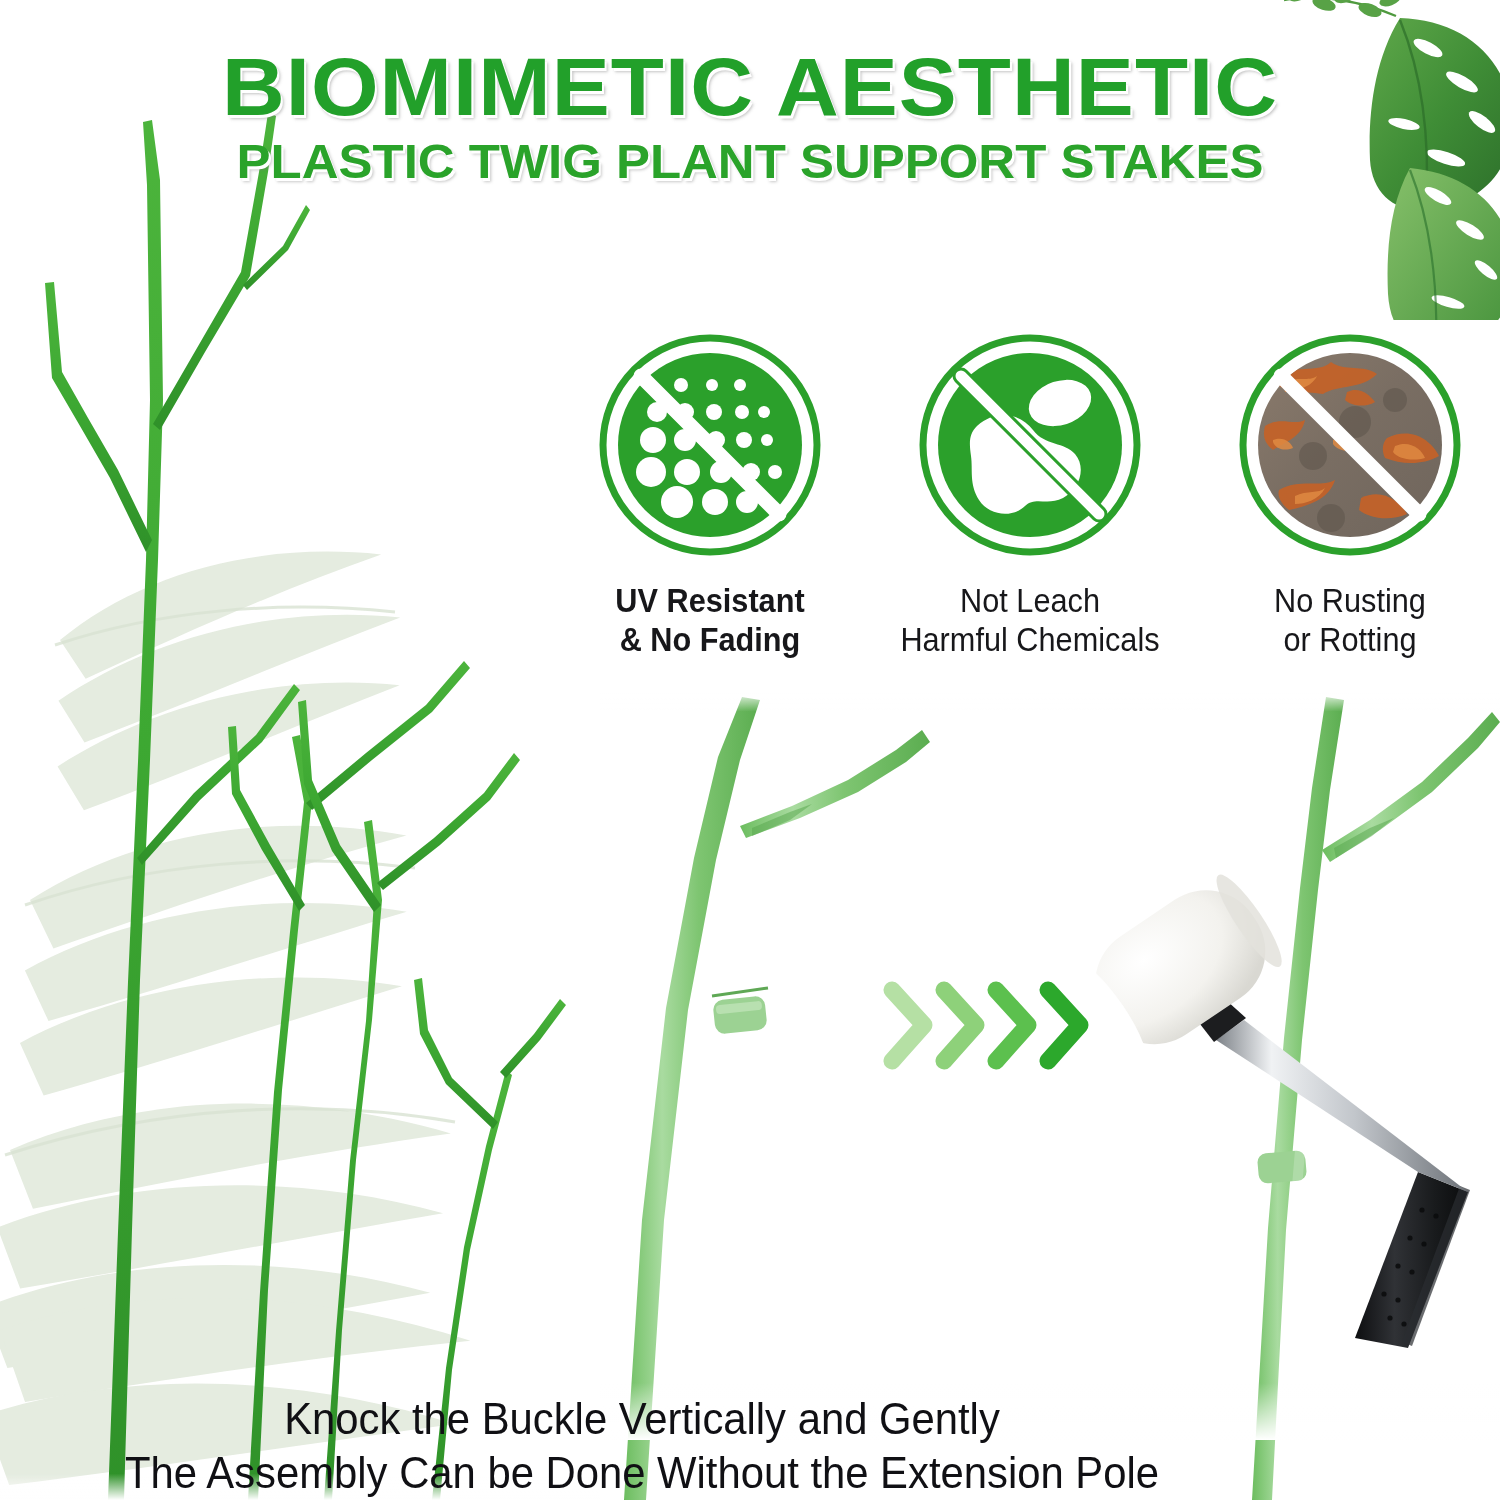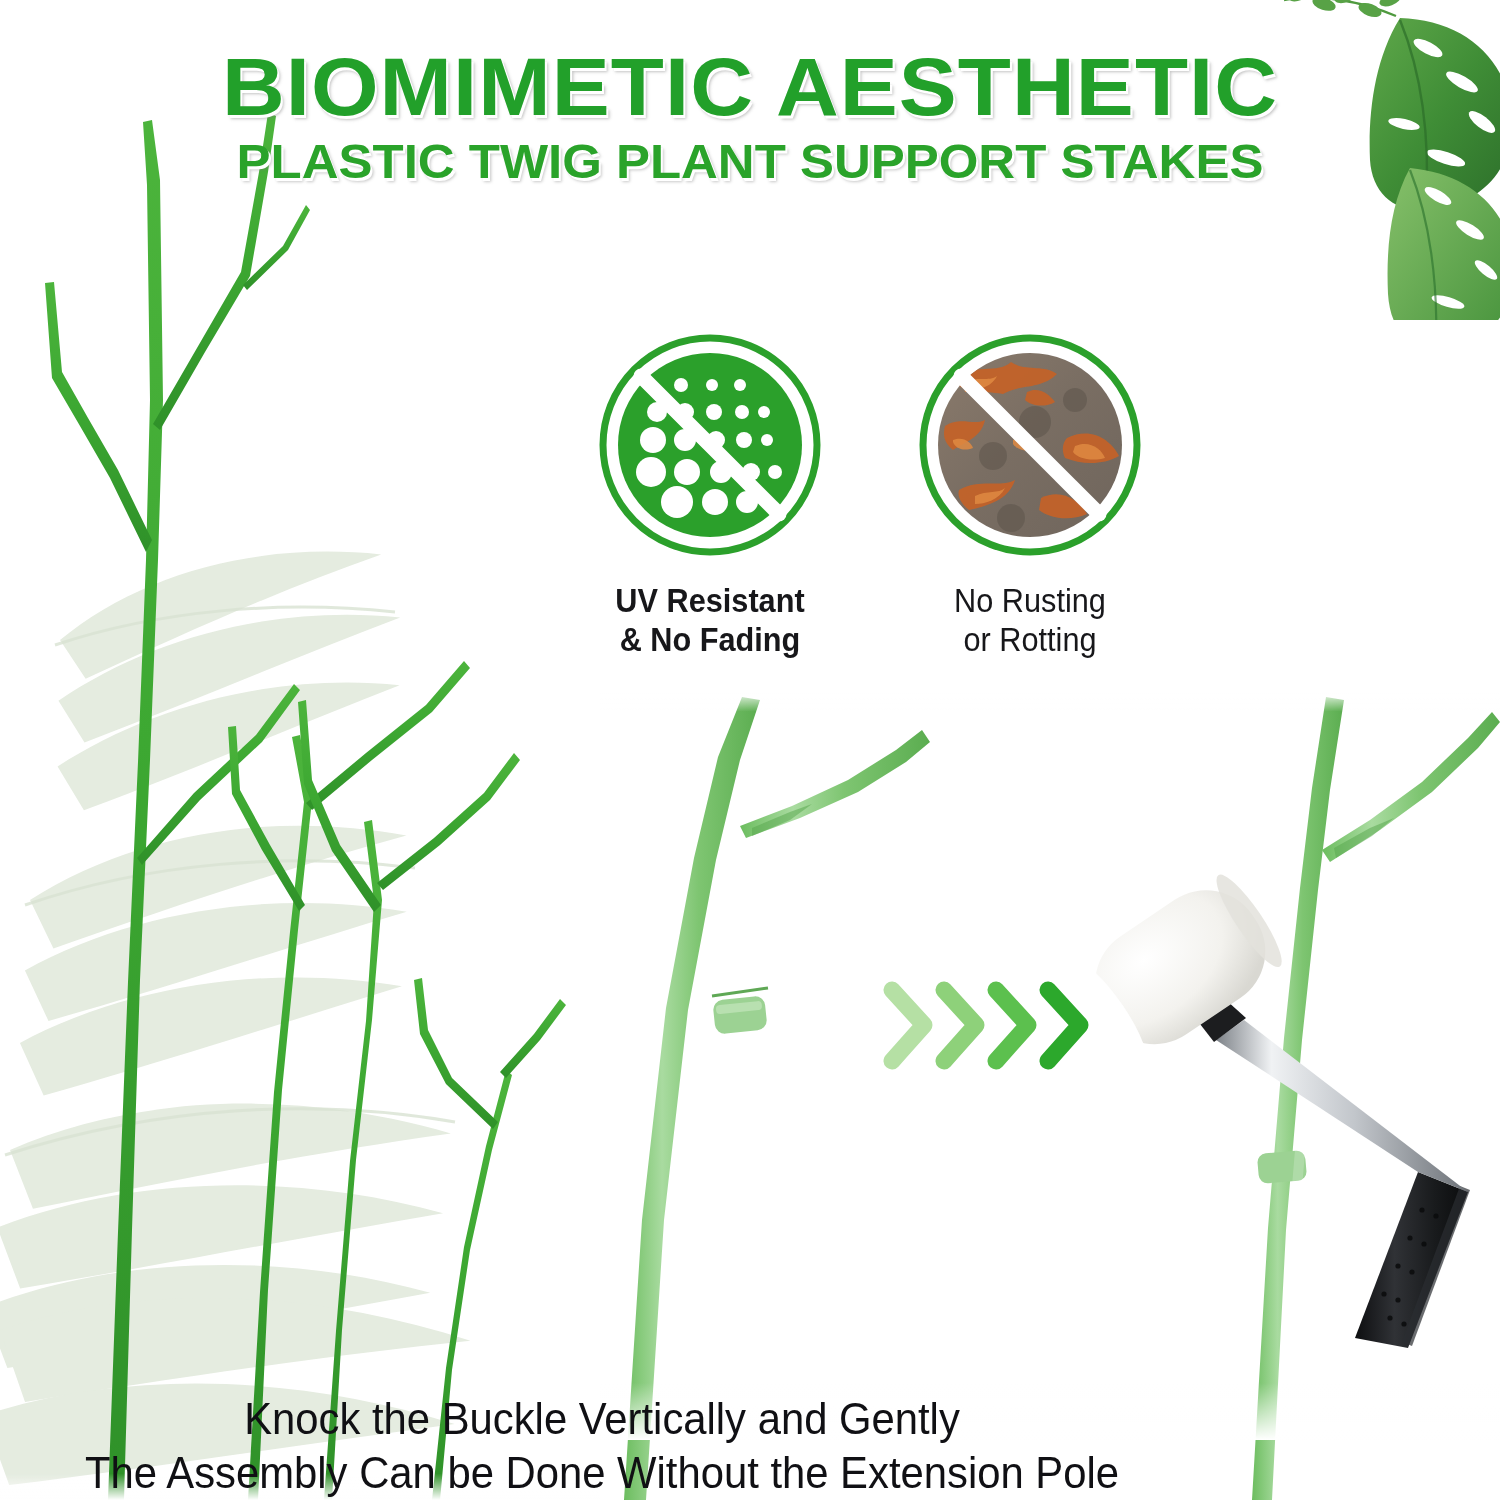--- a/index.html
+++ b/index.html
@@ -47,21 +47,21 @@
     font-family:"Liberation Sans", sans-serif;
     transform:scaleX(0.93);
   }
 
   
   .photo-layer{position:absolute;left:0;top:0;width:1500px;height:1500px;z-index:2;pointer-events:none;}
   .arrows{position:absolute;left:880px;top:968px;width:235px;height:115px;z-index:4;}
 
   
   .bottom-cap{
-    position:absolute;left:0;top:1392px;width:1204px;text-align:center;z-index:7;
+    position:absolute;left:0;top:1392px;width:1204px;text-align:center;z-index:7;padding-left:40px;
   }
   .bottom-cap div{
     font-size:44px;line-height:1.22;color:#101014;
     transform:scaleX(0.95);
     white-space:nowrap;
   }
 </style>
 </head>
 <body>
 
@@ -320,20 +320,39 @@
             <circle cx="152" cy="172" r="11"></circle>
         </g>
         <line x1="46" y1="46" x2="184" y2="184" stroke="#ffffff" stroke-width="15" stroke-linecap="round"></line>
       </svg>
       <div class="badge-label">
         <span>UV Resistant</span><br>
         <span>&amp; No Fading</span>
       </div>
     </div>
 
+    <div class="badge">
+      <svg class="badge-icon" viewBox="0 0 230 230">
+        <circle cx="115" cy="115" r="107" fill="none" stroke="#2ba02b" stroke-width="7"></circle>
+        <circle cx="115" cy="115" r="92" fill="#2ba02b"></circle>
+        <g fill="#ffffff">
+
+          <ellipse cx="145" cy="73" rx="32" ry="22" transform="rotate(-18 145 73)"></ellipse>
+          <path d="M62 96 C82 78 106 84 118 100 C130 116 150 112 160 124
+                   C172 138 164 160 148 168 C132 176 120 166 110 176
+                   C98 188 74 186 64 170 C54 154 58 140 56 126 C54 112 54 104 62 96 Z"></path>
+        </g>
+        <line x1="46" y1="46" x2="184" y2="184" stroke="#2ba02b" stroke-width="17" stroke-linecap="round"></line>
+        <line x1="46" y1="46" x2="184" y2="184" stroke="#ffffff" stroke-width="11" stroke-linecap="round"></line>
+      </svg>
+      <div class="badge-label">
+        <span>Not Leach</span><br>
+        <span>Harmful Chemicals</span>
+      </div>
+    </div>
 
     <div class="badge">
       <svg class="badge-icon" viewBox="0 0 230 230">
         <defs>
           <clipPath id="rustCircle">
               <circle cx="115" cy="115" r="92"></circle>
             </clipPath>
           <linearGradient id="rustBase" x1="0" y1="0" x2="1" y2="1">
             <stop offset="0%" stop-color="#8b7b6c"></stop>
             <stop offset="45%" stop-color="#7a6e63"></stop>

